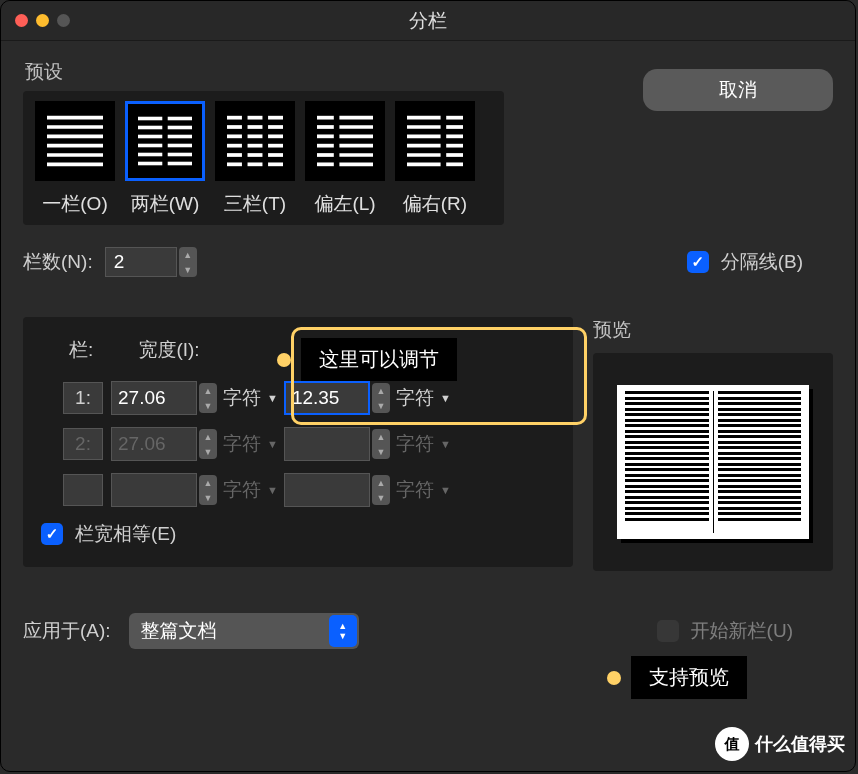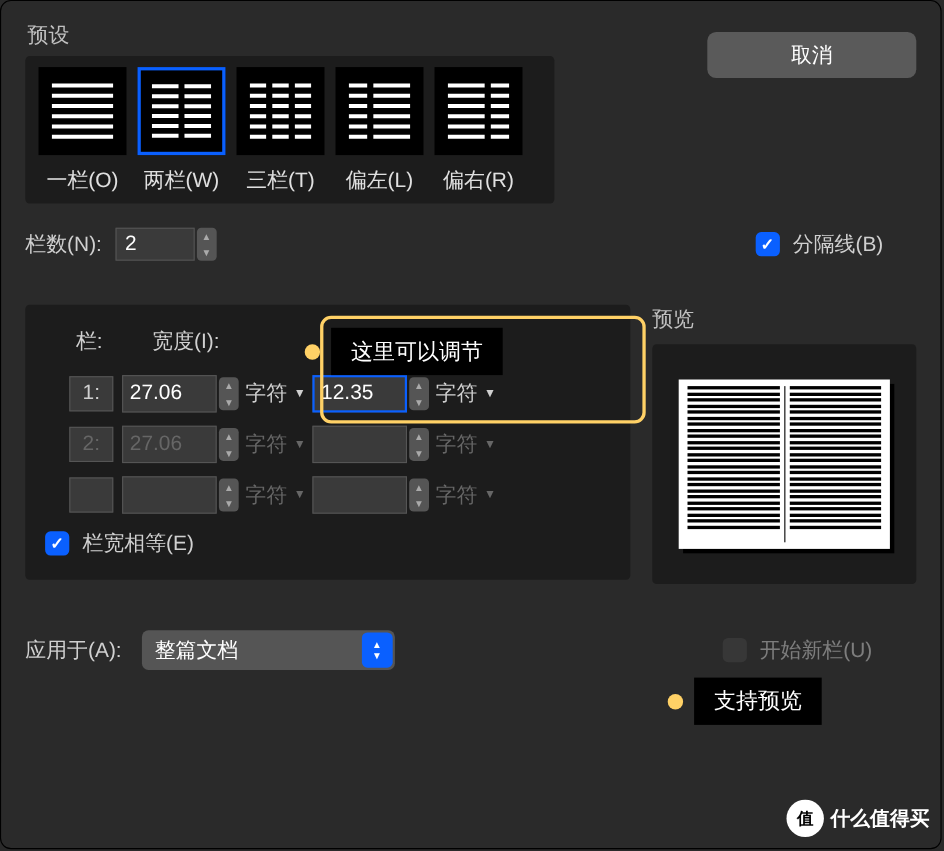--- a/index.html
+++ b/index.html
@@ -19,21 +19,21 @@
 .preset-box { background: #1c1c1c; padding: 10px 29px 8px 12px; border-radius: 4px; display: inline-block; }
 .preset-items { display: flex; gap: 10px; }
 .preset-item { display: flex; flex-direction: column; align-items: center; gap: 10px; }
 .preset-icon { width: 80px; height: 80px; background: #000; padding: 10px; border: 2px solid transparent; }
 .preset-icon.selected { border: 3px solid #0a60ff; }
 .preset-icon svg { width: 100%; height: 100%; }
 .preset-text { color: #e0e0e0; font-size: 19px; }
 .buttons-col { display: flex; flex-direction: column; gap: 22px; margin-top: 10px; }
 .btn { width: 190px; height: 42px; border-radius: 8px; border: none; font-size: 19px; color: #fff; cursor: pointer; }
 .btn-primary { background: #0a60ff; }
-.btn-secondary { background: #5a5a5a; }
+.btn-secondary { background: #5a5a5a; border-radius: 14px; }
 .mid-row { display: flex; align-items: center; margin-top: 22px; gap: 35px; }
 .count-group { display: flex; align-items: center; gap: 12px; }
 .spinner { display: flex; align-items: stretch; }
 .spinner input { width: 72px; height: 30px; background: #3a3a3a; border: 1px solid #555; color: #fff; padding: 0 8px; font-size: 19px; }
 .spin-btns { display: flex; flex-direction: column; width: 18px; background: #555; border-radius: 4px; margin-left: 2px; }
 .spin-up, .spin-down { height: 15px; display: flex; align-items: center; justify-content: center; cursor: pointer; font-size: 9px; color: #aaa; }
 .checkbox { display: flex; align-items: center; gap: 12px; }
 .cb { width: 22px; height: 22px; background: #0a60ff; border-radius: 5px; display: flex; align-items: center; justify-content: center; color: #fff; font-size: 15px; font-weight: bold; }
 .cb.off { background: #444; }
 .tooltip { position: absolute; background: #000; color: #fff; padding: 8px 18px; font-size: 20px; display: flex; align-items: center; gap: 10px; z-index: 10; }
@@ -69,20 +69,28 @@
 .select { width: 230px; height: 36px; background: #555; border-radius: 6px; display: flex; align-items: center; padding: 0 12px; position: relative; color: #fff; }
 .select-arrow { position: absolute; right: 2px; top: 2px; bottom: 2px; width: 28px; background: #0a60ff; border-radius: 5px; display: flex; flex-direction: column; align-items: center; justify-content: center; }
 .watermark { position: absolute; right: 10px; bottom: 10px; display: flex; align-items: center; gap: 6px; }
 .watermark-circle { width: 34px; height: 34px; background: #fff; border-radius: 50%; display: flex; align-items: center; justify-content: center; font-size: 15px; color: #000; font-weight: bold; }
 .watermark-text { color: #fff; font-size: 18px; font-weight: bold; }
 </style>
 </head>
 <body>
 
 <div class="window">
+  <div class="titlebar">
+    <div class="traffic-lights">
+      <div class="tl red"></div>
+      <div class="tl yellow"></div>
+      <div class="tl green"></div>
+    </div>
+    <div class="title">分栏</div>
+  </div>
 
   <div class="content">
     <div class="row-top">
       <div class="preset-section">
         <div class="preset-label">预设</div>
         <div class="preset-box">
           <div class="preset-items">
             <div class="preset-item">
               <div class="preset-icon">
                 <svg viewBox="0 0 60 60">

